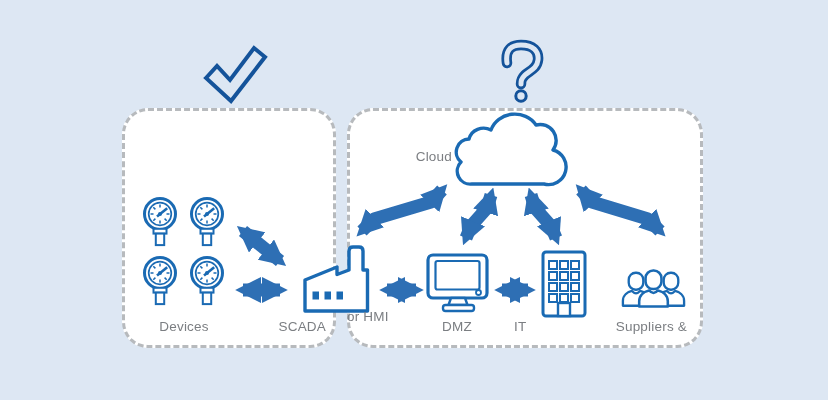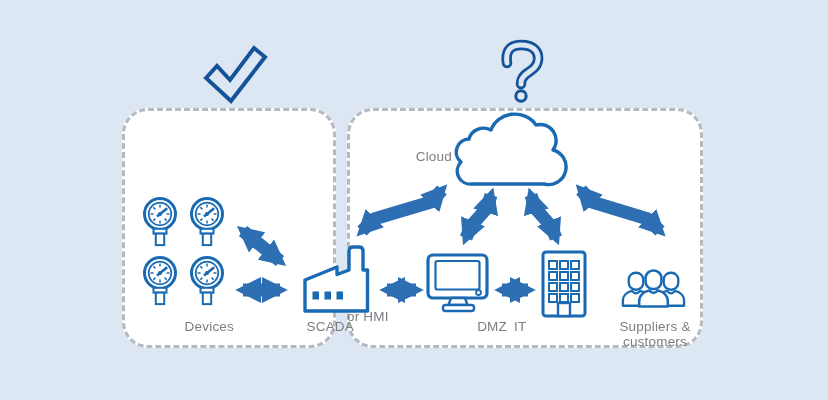--- a/index.html
+++ b/index.html
@@ -27,26 +27,26 @@
   }
   .diagram-label{
     position:absolute;
     font-size:13.5px;
     color:#7b7e82;
     letter-spacing:.2px;
     line-height:15px;
     white-space:nowrap;
   }
   .lbl-cloud{left:392px;top:149px;width:60px;text-align:right;}
-  .lbl-devices{left:134px;top:319px;width:100px;text-align:right;}
-  .lbl-scada{left:272px;top:319px;width:54px;text-align:right;margin-left:28px;}
+  .lbl-devices{left:134px;top:319px;width:100px;text-align:center;}
+  .lbl-scada{left:272px;top:319px;width:54px;text-align:right;}
   .lbl-orhmi{left:347px;top:309px;text-align:left;}
-  .lbl-dmz{left:407px;top:319px;width:100px;text-align:right;}
+  .lbl-dmz{left:407px;top:319px;width:100px;text-align:center;}
   .lbl-it{left:514px;top:319px;width:100px;}
-  .lbl-suppliers{left:605px;top:319px;width:100px;text-align:center;}
+  .lbl-suppliers{left:587px;top:319px;width:100px;text-align:right;}
 </style>
 </head>
 <body>
 
 <div class="stage">
 
   <div class="zone-panel left"></div>
   <div class="zone-panel right"></div>
 
   <svg class="gfx" viewBox="0 0 828 400">
@@ -165,16 +165,15 @@
   </svg>
 
   <div class="diagram-label lbl-cloud">Cloud</div>
   <div class="diagram-label lbl-devices">Devices</div>
   <div class="diagram-label lbl-scada">SCADA</div>
   <div class="diagram-label lbl-orhmi">or HMI</div>
   <div class="diagram-label lbl-dmz">DMZ</div>
   <div class="diagram-label lbl-it">IT</div>
   <div class="diagram-label lbl-suppliers">
     <div>Suppliers &amp;</div>
-    <div>customers</div>
   </div>
 
 </div>
 
 </body></html>

